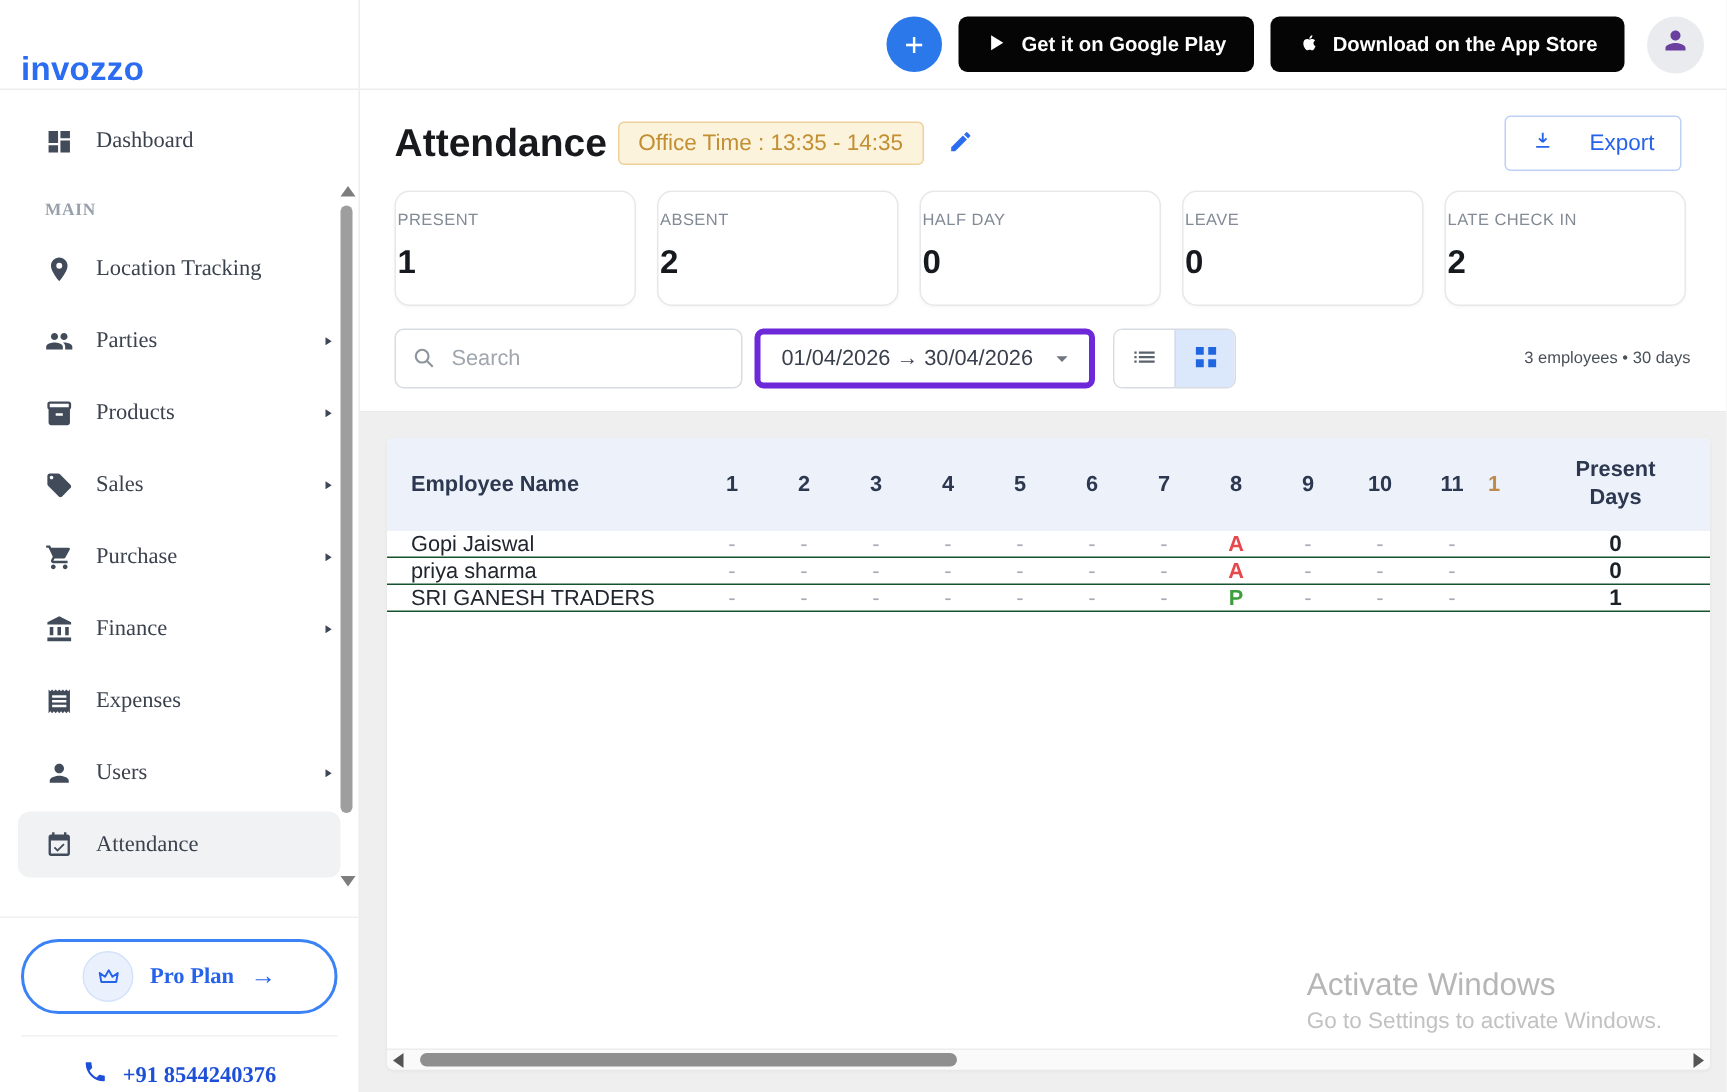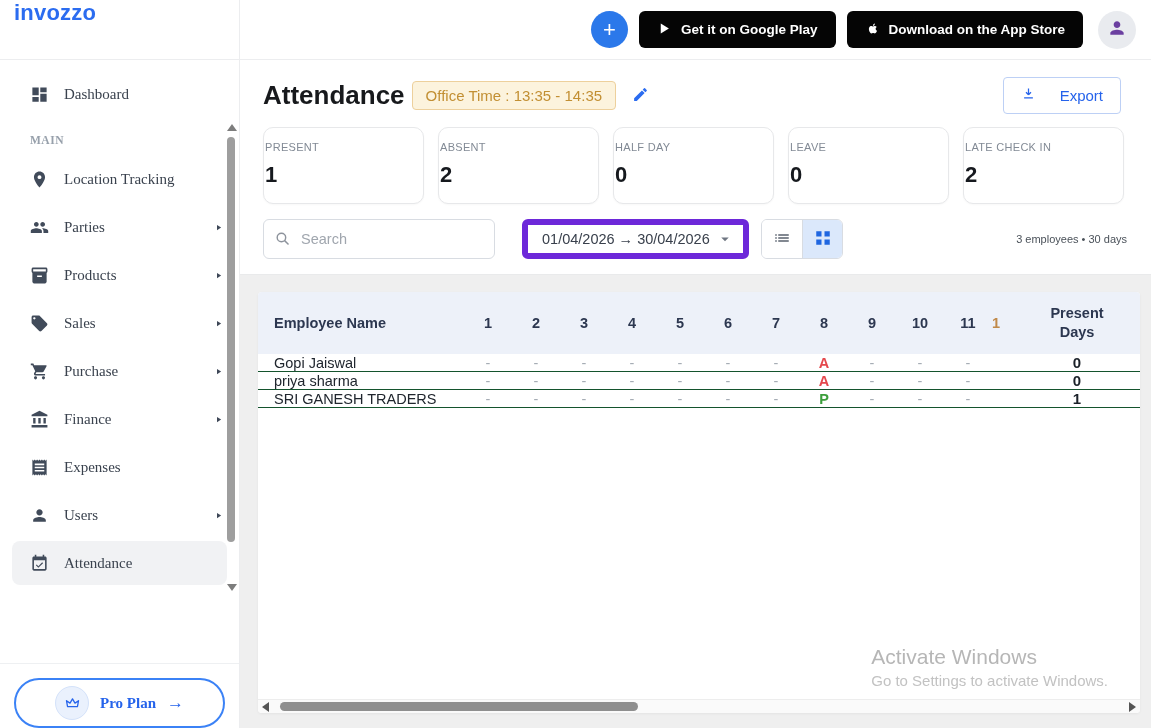--- a/index.html
+++ b/index.html
@@ -1,21 +1,21 @@
 <!DOCTYPE html>
 <html><head>
 <meta charset="utf-8">
 <style>
   * { margin:0; padding:0; box-sizing:border-box; }
   html,body { width:1151px; height:728px; overflow:hidden; }
   body { font-family:"Liberation Sans","DejaVu Sans",sans-serif; background:#fff; color:#20262e; }
 
   
   .topbar { height:60px; display:flex; align-items:stretch; background:#fff; border-bottom:1px solid #ecedef; }
-  .logo-box { width:240px; flex:0 0 240px; display:flex; align-items:flex-start; padding-left:14px; border-right:1px solid #ecedef; }
+  .logo-box { width:240px; flex:0 0 240px; display:flex; align-items:flex-end; padding-left:14px; border-right:1px solid #ecedef; }
   .logo { color:#2b6cf0; font-size:22px; font-weight:700; letter-spacing:.2px; }
   .topbar-right { flex:1; display:flex; align-items:center; justify-content:flex-end; gap:11px; padding-right:15px; }
   .plus-btn { width:37px; height:37px; border-radius:50%; background:#2b78ea; color:#fff; font-size:22px; font-weight:400;
               display:flex; align-items:center; justify-content:center; border:none; cursor:pointer; }
   .store-btn { height:37px; background:#050505; color:#fff; border:none; border-radius:6px; display:flex; align-items:center;
                gap:9px; padding:0 18px; font-weight:700; font-size:13.5px; cursor:pointer; font-family:inherit; }
   .store-btn svg { width:15px; height:15px; }
   .avatar { width:38px; height:38px; border-radius:50%; background:#e9ebef; display:flex; align-items:center; justify-content:center;
             color:#6b3fa0; cursor:pointer; margin-left:4px; }
   .avatar svg { width:20px; height:20px; }
@@ -65,21 +65,21 @@
   .stat-label { font-size:11px; color:#828a95; letter-spacing:.3px; }
   .stat-value { font-size:22px; font-weight:700; color:#16191e; margin-top:9px; }
 
   .filter-row { display:flex; align-items:center; margin-top:15px; }
   .search-box { position:relative; width:232px; }
   .search-box input { width:100%; height:40px; border:1px solid #d8dce2; border-radius:6px; padding:0 10px 0 37px; font-size:14.5px;
                       color:#333; outline:none; font-family:inherit; }
   .search-box input::placeholder { color:#a0a6ae; }
   .search-icon { position:absolute; left:11px; top:11px; width:17px; height:17px; color:#8d939c; pointer-events:none; }
   .search-icon svg { width:17px; height:17px; }
-  .date-box { margin-left:27px; width:227px; height:40px; border:6px solid #6d28d9; border-radius:6px; background:#fff; display:flex;
+  .date-box { margin-left:8px; width:227px; height:40px; border:4px solid #6d28d9; border-radius:6px; background:#fff; display:flex;
               align-items:center; justify-content:space-between; padding:0 9px 0 14px; font-size:14.5px; color:#39404c; cursor:pointer; }
   .caret { width:18px; height:18px; color:#6f7682; }
   .caret svg { width:18px; height:18px; }
   .toggle-group { margin-left:12px; display:flex; border:1px solid #d8dce2; border-radius:6px; overflow:hidden; height:40px; background:#fff; }
   .toggle-cell { width:40px; display:flex; align-items:center; justify-content:center; color:#5a626e; cursor:pointer; background:#fff; border:none; }
   .toggle-cell svg { width:18px; height:18px; }
   .toggle-cell.active { background:#dbe8fb; color:#1f66e0; border-left:1px solid #d8dce2; }
   .summary { margin-left:auto; color:#4a5159; font-size:11px;text-align:right; }
 
   
@@ -263,20 +263,26 @@
     <div class="side-bottom">
       <button class="pro-btn">
         <span class="crown-circle">
             <svg viewBox="0 0 24 24">
               <path fill="none" stroke="currentColor" stroke-width="1.8" stroke-linejoin="round" d="M4.5 16.5h15M5 16.5L3.5 8l5 3.5L12 5.5l3.5 6 5-3.5-1.5 8.5"></path>
             </svg>
           </span>
         <span>Pro Plan</span>
         <span class="pro-arrow">→</span>
       </button>
+      <div class="phone-row">
+        <span><svg viewBox="0 0 24 24">
+              <path fill="currentColor" d="M6.62 10.79c1.44 2.83 3.76 5.14 6.59 6.59l2.2-2.2c.27-.27.67-.36 1.02-.24 1.12.37 2.33.57 3.57.57.55 0 1 .45 1 1V20c0 .55-.45 1-1 1-9.39 0-17-7.61-17-17 0-.55.45-1 1-1h3.5c.55 0 1 .45 1 1 0 1.25.2 2.45.57 3.57.11.35.03.74-.25 1.02l-2.2 2.2z"></path>
+            </svg></span>
+        <span>+91 8544240376</span>
+      </div>
     </div>
   </div>
 
   <div class="main">
     <div class="main-header">
       <div class="title-row">
         <span class="page-title">Attendance</span>
         <span class="office-badge">Office Time : 13:35 - 14:35</span>
         <button class="edit-btn"><span><svg viewBox="0 0 24 24">
                 <path fill="currentColor" d="M3 17.25V21h3.75L17.81 9.94l-3.75-3.75L3 17.25zM20.71 7.04a.996.996 0 0 0 0-1.41l-2.34-2.34a.996.996 0 0 0-1.41 0l-1.83 1.83 3.75 3.75 1.83-1.83z"></path>

